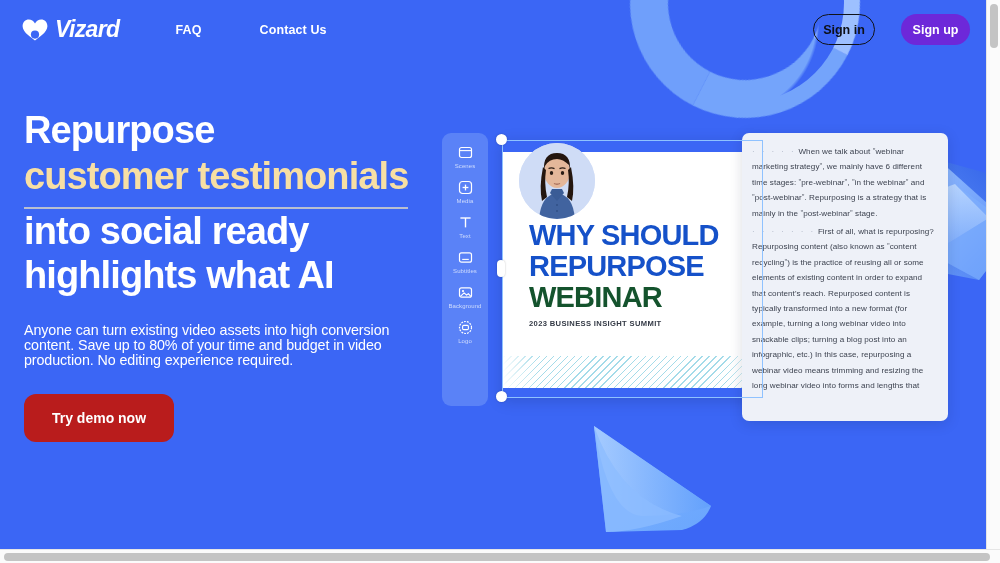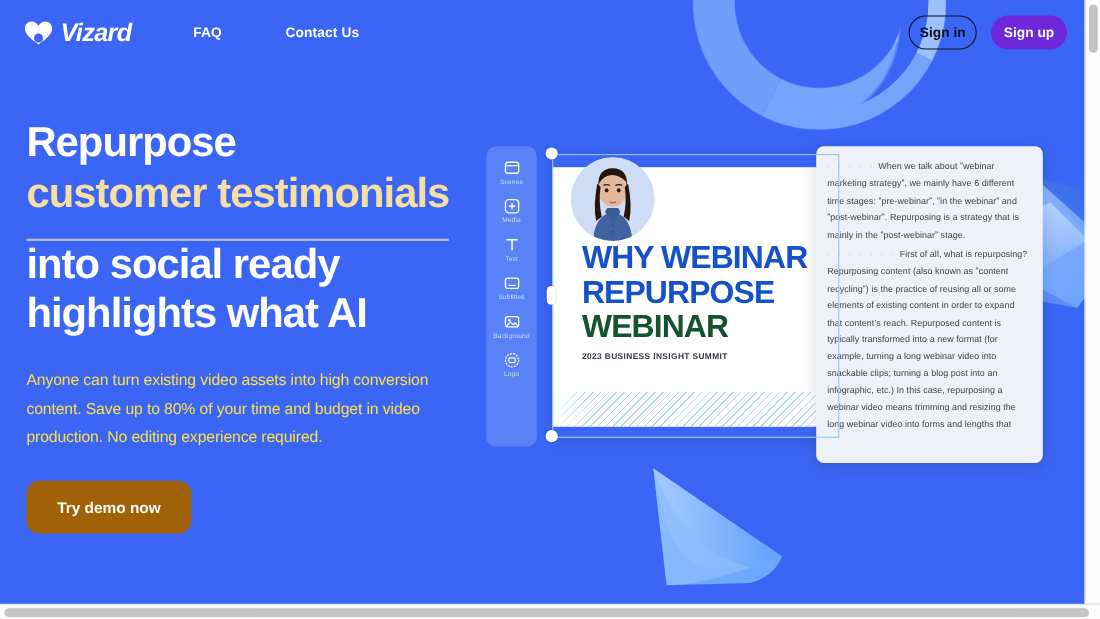--- a/index.html
+++ b/index.html
@@ -92,21 +92,21 @@
     letter-spacing: 0.1px;
     text-decoration: none;
     cursor: pointer;
   }
   #nav-faq { margin-right: 58px; }
 
   #nav-actions {
     margin-left: auto;
     display: flex;
     align-items: flex-end;
-    gap: 13px;
+    gap: 26px;
   }
   .btn-pill {
     border-radius: 20px;
     font-size: 12.5px;
     font-weight: 700;
     cursor: pointer;
     display: inline-flex;
     align-items: center;
     justify-content: center;
   }
@@ -134,41 +134,41 @@
   #headline {
     color: #ffffff;
     font-size: 38px;
     line-height: 44px;
     font-weight: 700;
     letter-spacing: -0.9px;
   }
   #headline .accent {
     color: #f7dfa4;
     border-bottom: 2.5px solid #b9bfd0;
-    padding-bottom: 21px;
+    padding-bottom: 11px;
     display: inline-block;
     line-height: 40px;
   }
   #hero-line2 { margin-top: 2px; }
 
   #subcopy {
     margin-top: 26px;
-    color: #fde047;
+    color: #ffffff;
     font-size: 14.3px;
-    line-height: 26px;
+    line-height: 15px;
     width: 380px;
     letter-spacing: -0.1px;
   }
 
   #cta {
     margin-top: 26px;
     width: 150px;
     height: 48px;
     border-radius: 12px;
-    background: #a16207;
+    background: #b91c1c;
     border: none;
     color: #ffffff;
     font-size: 14px;
     font-weight: 700;
     cursor: pointer;
   }
 
   
   #editor {
     position: absolute;
@@ -505,21 +505,21 @@
         <ellipse cx="43.5" cy="30" rx="1.7" ry="1.9" fill="#2b1d16"></ellipse>
         <path d="M29.5 25.5 Q32.5 24 35.5 25.6" stroke="#2b1d16" stroke-width="1.2" fill="none"></path>
         <path d="M40.5 25.6 Q43.5 24 46.5 25.5" stroke="#2b1d16" stroke-width="1.2" fill="none"></path>
         <path d="M35 40.5 Q38 42 41 40.5" stroke="#a9705c" stroke-width="1.3" fill="none"></path>
         <circle cx="38" cy="62" r="0.9" fill="#2f4e84"></circle>
         <circle cx="38" cy="68" r="0.9" fill="#2f4e84"></circle>
       </svg>
     </div>
 
     <div id="slide-title">
-      <div>WHY WEBINAR</div>
+      <div>WHY SHOULD</div>
       <div>REPURPOSE</div>
       <div class="teal">WEBINAR</div>
     </div>
 
     <div id="slide-sub">2023 BUSINESS INSIGHT SUMMIT</div>
 
     <div id="hatch"></div>
     <div id="preview-botbar"></div>
   </div>
 

